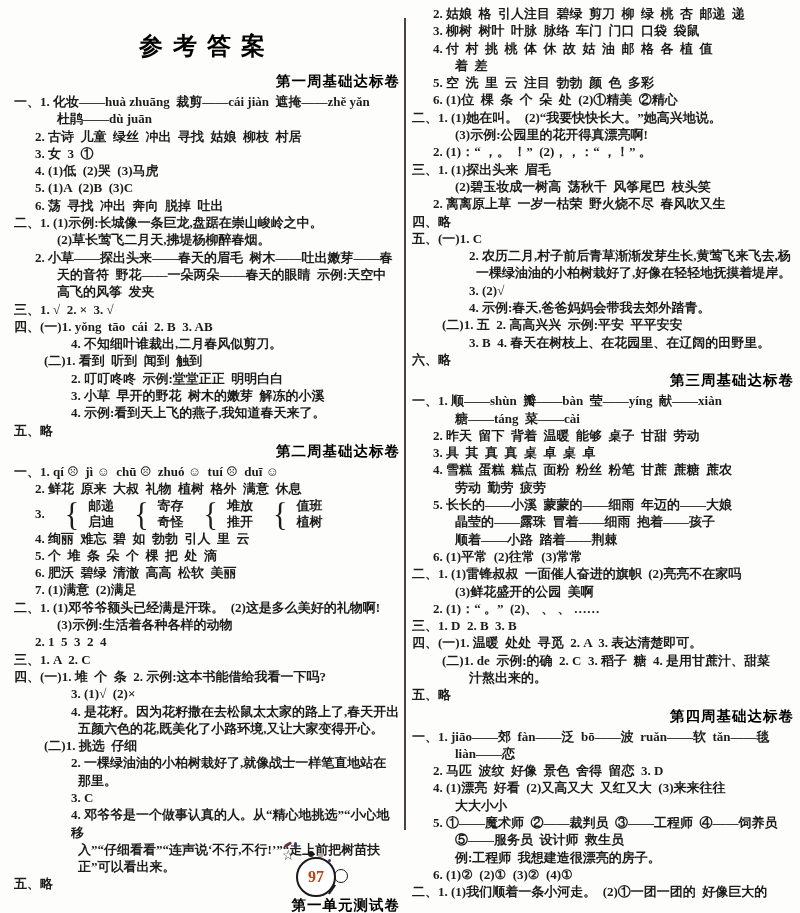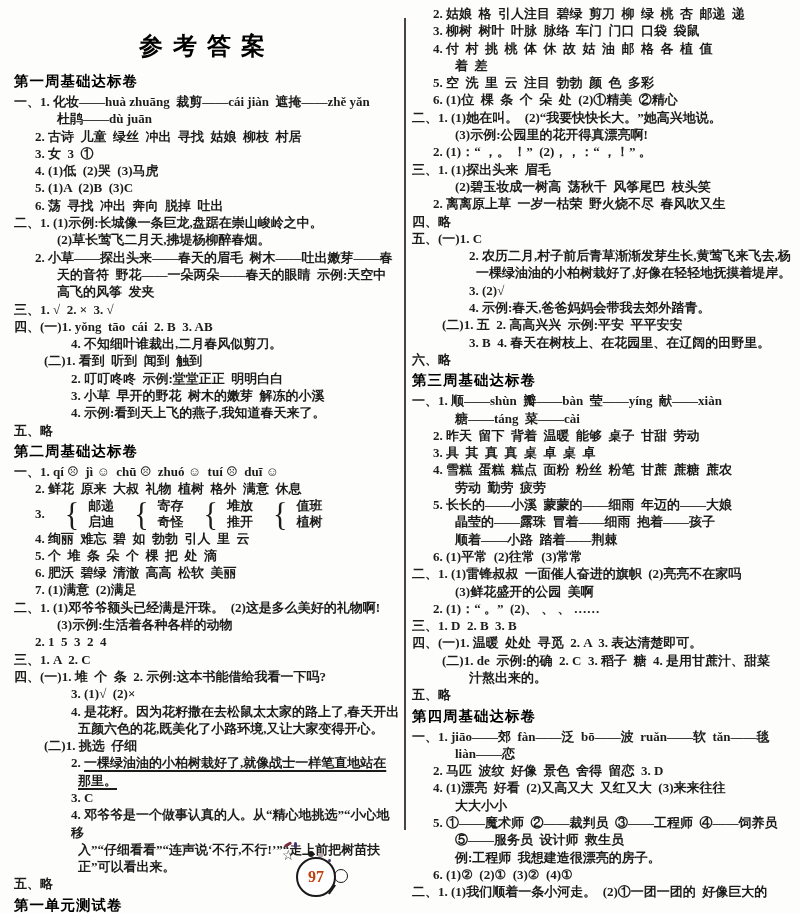--- a/index.html
+++ b/index.html
@@ -10,29 +10,29 @@
     color:#1c1c1c;
   }
   .col{position:absolute;font-size:13px;font-weight:600;}
   .col-left{left:14px;top:26px;width:386px;}
   .col-right{left:412px;top:5px;width:382px;}
   .doc-title{
     font-size:24px;font-weight:bold;color:#000;text-align:center;
     letter-spacing:10px;margin:4px 0 10px 0;
   }
   .divider{position:absolute;left:404px;top:18px;width:2px;height:812px;background:#4a4340;}
-  .sec-h{font-weight:bold;font-size:14.5px;color:#000;text-align:left;margin:3px 0 2px 0;letter-spacing:1px;}
+  .sec-h{font-weight:bold;font-size:14.5px;color:#000;text-align:right;margin:3px 0 2px 0;letter-spacing:1px;}
   .line{line-height:17.3px;white-space:pre-wrap;}
   .i0{padding-left:0;}
   .i1{padding-left:21px;}
   .i2{padding-left:30px;}
   .i3{padding-left:43px;}
   .i4{padding-left:57px;}
   .i5{padding-left:64px;}
-  .u{text-decoration:underline;text-underline-offset:3px;text-decoration-thickness:1.5px;}
+  .u{text-underline-offset:3px;text-decoration-thickness:1.5px;}
   .brace-line{display:flex;align-items:center;gap:20px;line-height:16px;}
   .brace-group{display:flex;align-items:center;gap:2px;}
   .brace-glyph{font-size:30px;font-weight:400;transform:scaleY(1.1);}
   .brace-pair{display:flex;flex-direction:column;font-size:13px;line-height:16px;margin-left:7px;}
   
   .badge{position:absolute;left:282px;top:845px;width:70px;height:60px;}
   .badge-circle{
     position:absolute;left:14px;top:12px;width:36px;height:36px;border:2.2px solid #1a1a1a;
     border-radius:50%;display:flex;align-items:center;justify-content:center;
     font-size:16px;font-weight:bold;color:#c2410c;background:#fff;

